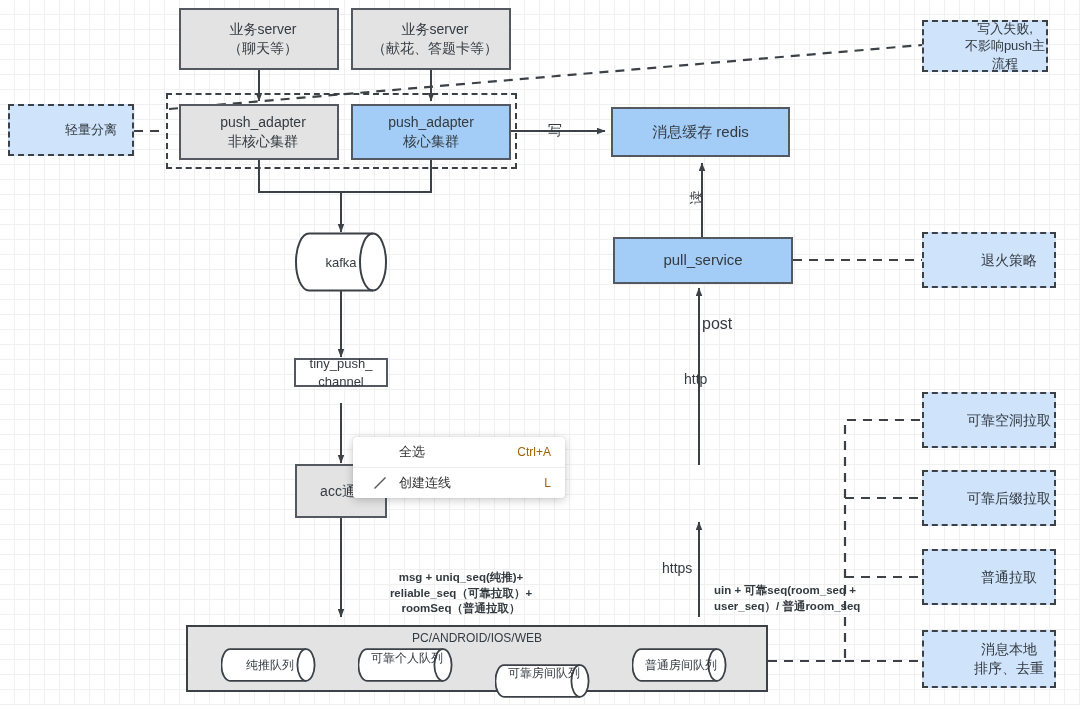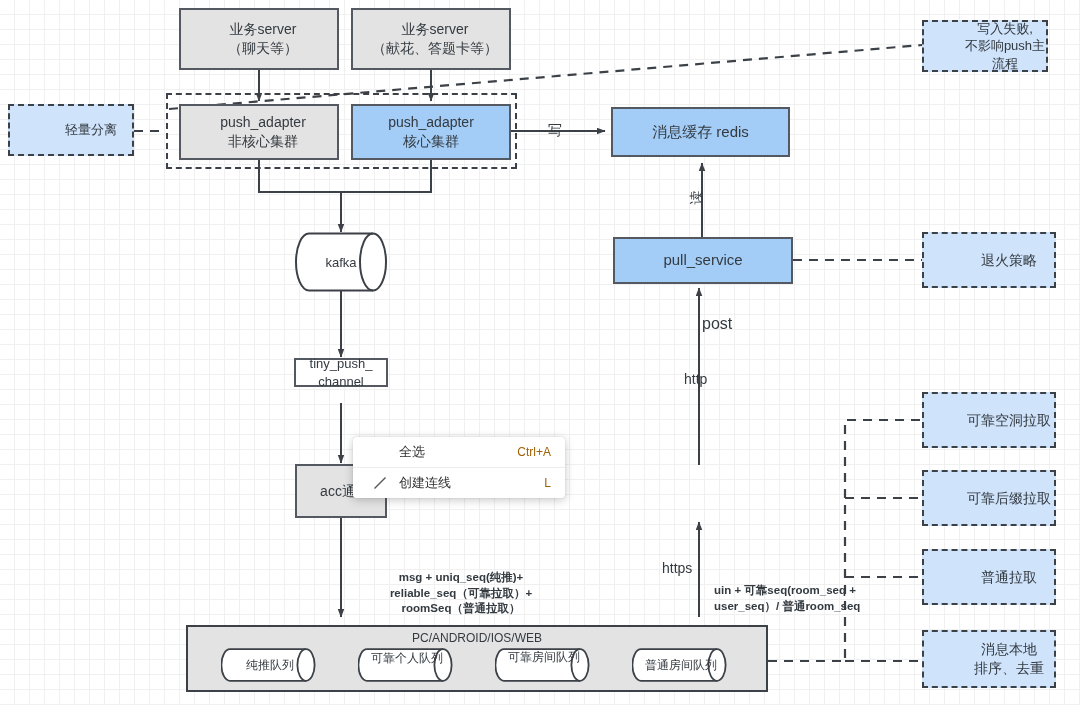--- a/index.html
+++ b/index.html
@@ -159,21 +159,21 @@
   </div>
 
   <div class="cyl cyl-sm" style="left:358px;top:648px;width:98px;height:20px;">
     <svg width="98" height="34" viewBox="0 0 98 34">
       <path d="M9,1.2 H85 A8.5,15.6 0 0 1 85,32.8 H9 A8.5,15.6 0 0 1 9,1.2 Z" fill="#ffffff" stroke="#3c4147" stroke-width="1.8"></path>
       <path d="M85,1.2 A8.5,15.6 0 0 0 85,32.8" fill="none" stroke="#3c4147" stroke-width="1.8"></path>
     </svg>
     <div class="cyl-label">可靠个人队列</div>
   </div>
 
-  <div class="cyl cyl-sm" style="left:495px;top:648px;width:98px;height:18px;">
+  <div class="cyl cyl-sm" style="left:495px;top:664px;width:98px;height:18px;">
     <svg width="98" height="34" viewBox="0 0 98 34">
       <path d="M9,1.2 H85 A8.5,15.6 0 0 1 85,32.8 H9 A8.5,15.6 0 0 1 9,1.2 Z" fill="#ffffff" stroke="#3c4147" stroke-width="1.8"></path>
       <path d="M85,1.2 A8.5,15.6 0 0 0 85,32.8" fill="none" stroke="#3c4147" stroke-width="1.8"></path>
     </svg>
     <div class="cyl-label">可靠房间队列</div>
   </div>
 
   <div class="cyl cyl-sm" style="left:632px;top:648px;width:98px;height:34px;">
     <svg width="98" height="34" viewBox="0 0 98 34">
       <path d="M9,1.2 H85 A8.5,15.6 0 0 1 85,32.8 H9 A8.5,15.6 0 0 1 9,1.2 Z" fill="#ffffff" stroke="#3c4147" stroke-width="1.8"></path>

